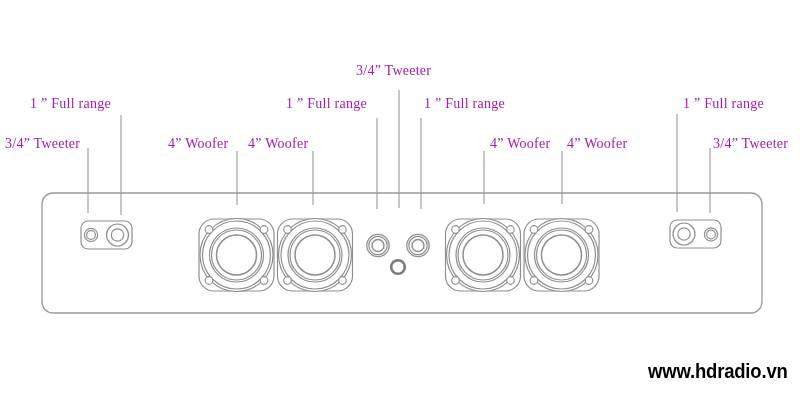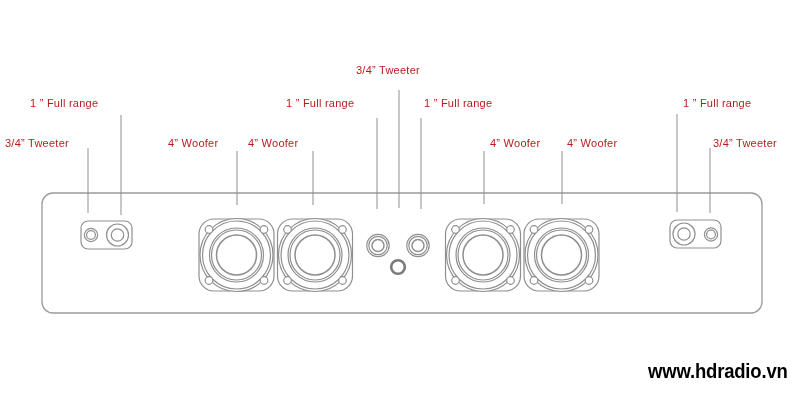--- a/index.html
+++ b/index.html
@@ -7,25 +7,26 @@
     position: relative;
     width: 800px;
     height: 400px;
     background: #ffffff;
     overflow: hidden;
     font-family: "Liberation Sans", sans-serif;
   }
   .stage svg { position: absolute; left: 0; top: 0; }
   .lbl {
     position: absolute;
-    font-size: 11px;
+    font-size: 14px;
     line-height: 15px;
     letter-spacing: 0.25px;
-    color: #b91c1c;
+    color: #a21caf;
     white-space: nowrap;
+    font-family: Liberation Serif, serif;
   }
   .watermark {
     position: absolute;
     right: 12px;
     top: 359px;
     font-size: 21px;
     font-weight: 800;
     letter-spacing: -0.2px;
     color: #000000;
     transform: scaleX(0.88);

